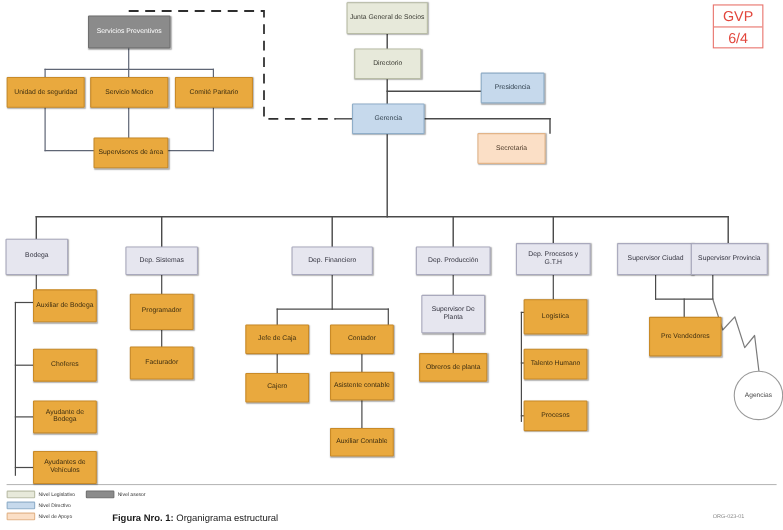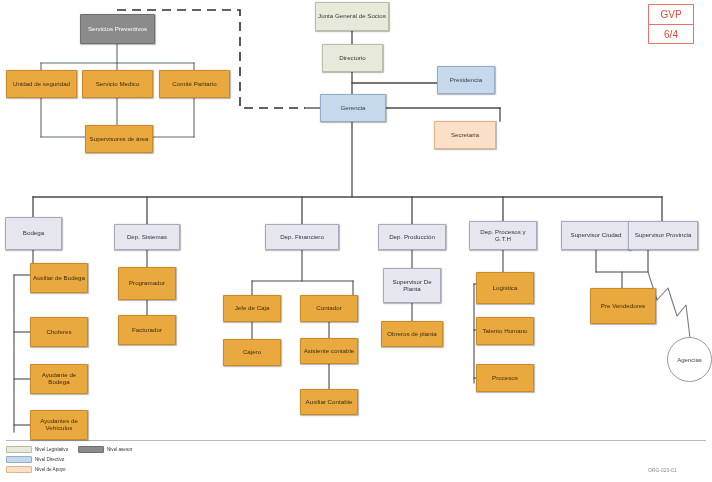--- a/index.html
+++ b/index.html
@@ -54,21 +54,21 @@
   #gvp-box{
     position:absolute;
     box-sizing:border-box;
     border:1px solid #e8736b;
     background:#ffffff;
     z-index:5;
   }
   #gvp-box .gvp-cell{
     display:flex;align-items:center;justify-content:center;
     color:#e2463c;
-    font-size:10px;
+    font-size:13px;
     height:19px;
   }
   #gvp-box .gvp-cell.top{border-bottom:1px solid #e8736b;}
   #bottom-rule{
     position:absolute;
     left:6px;top:440px;width:700px;height:1px;
     background:#b9b9b9;
     z-index:2;
   }
   .legend-item{
@@ -286,16 +286,19 @@
   <div class="legend-item" style="left:6px;top:466px;">
     <span class="legend-swatch apoyo"></span>
     <span class="legend-label">Nivel de Apoyo</span>
   </div>
 
   <div class="legend-item" style="left:78px;top:446px;">
     <span class="legend-swatch asesor"></span>
     <span class="legend-label">Nivel asesor</span>
   </div>
 
+  <div id="caption">
+    <b>Figura Nro. 1:</b><span> Organigrama estructural</span>
+  </div>
 
   <div id="doc-code">ORG-023-01</div>
 
 </div>
 
 </body></html>

